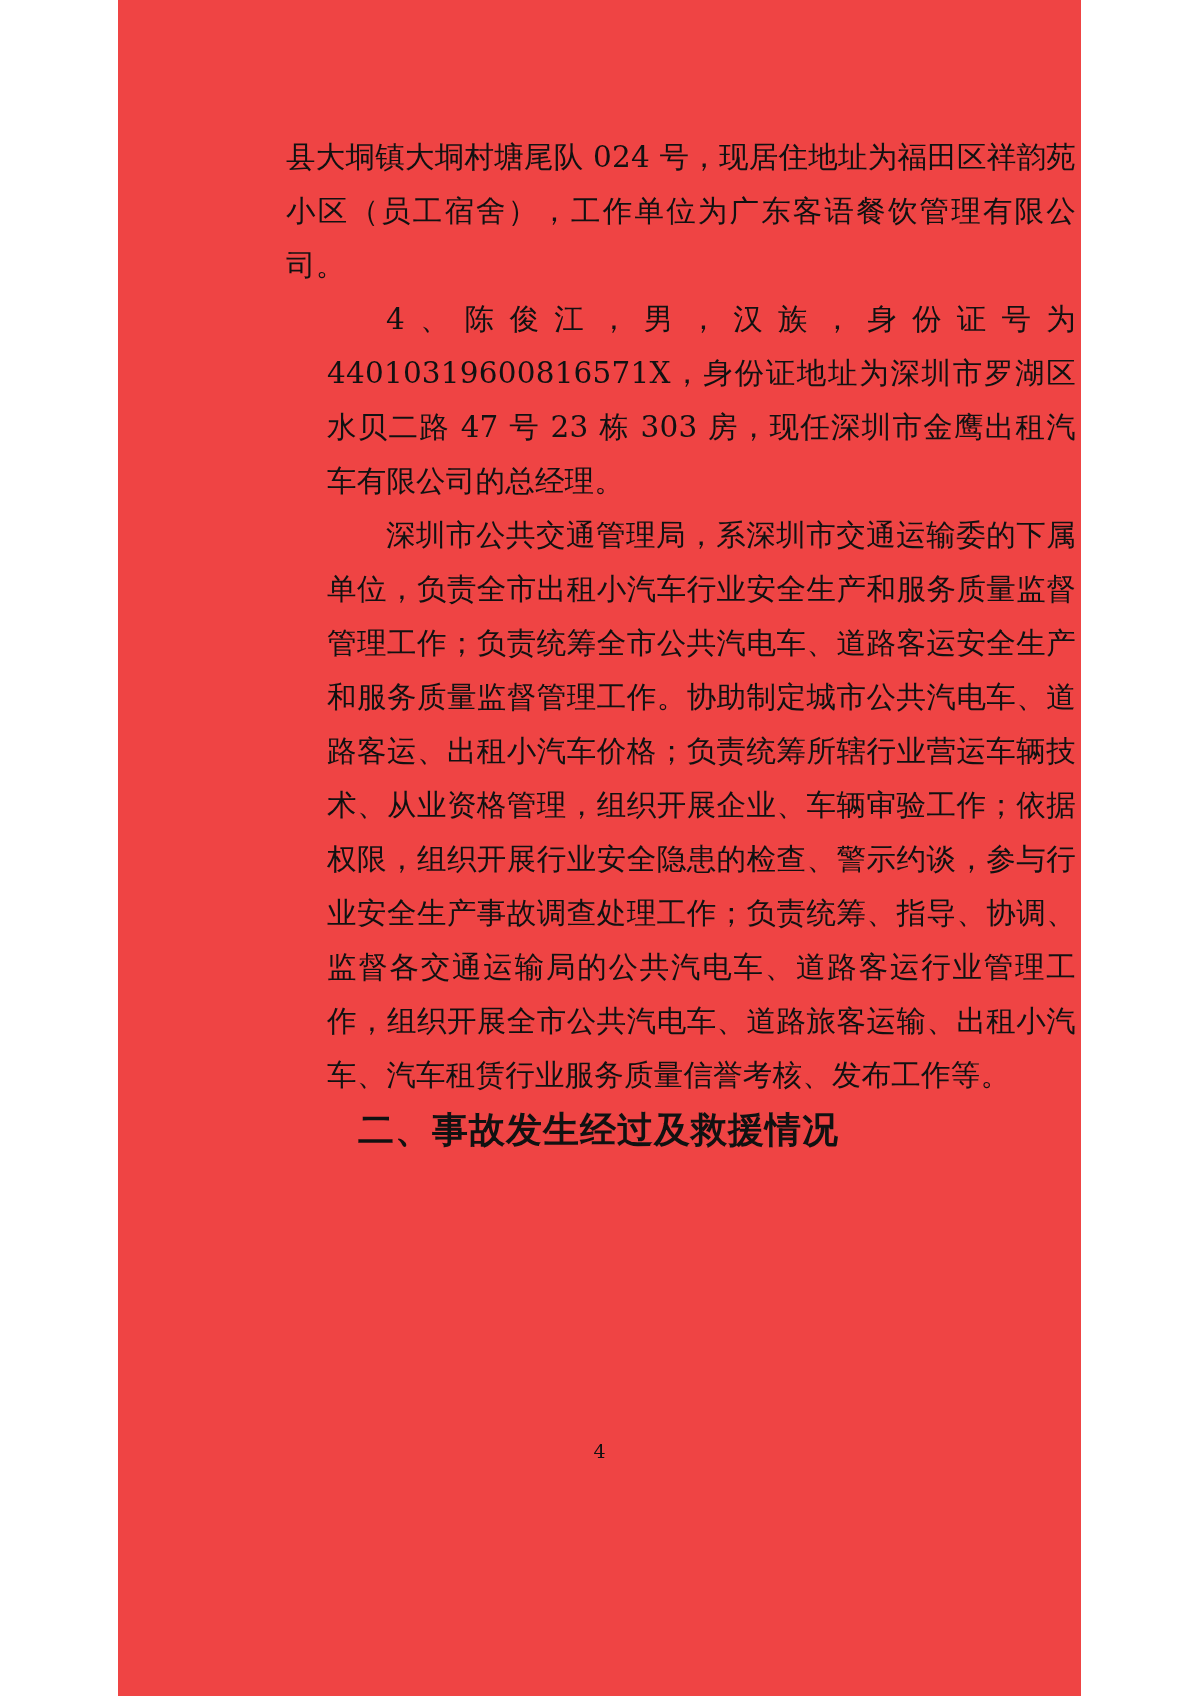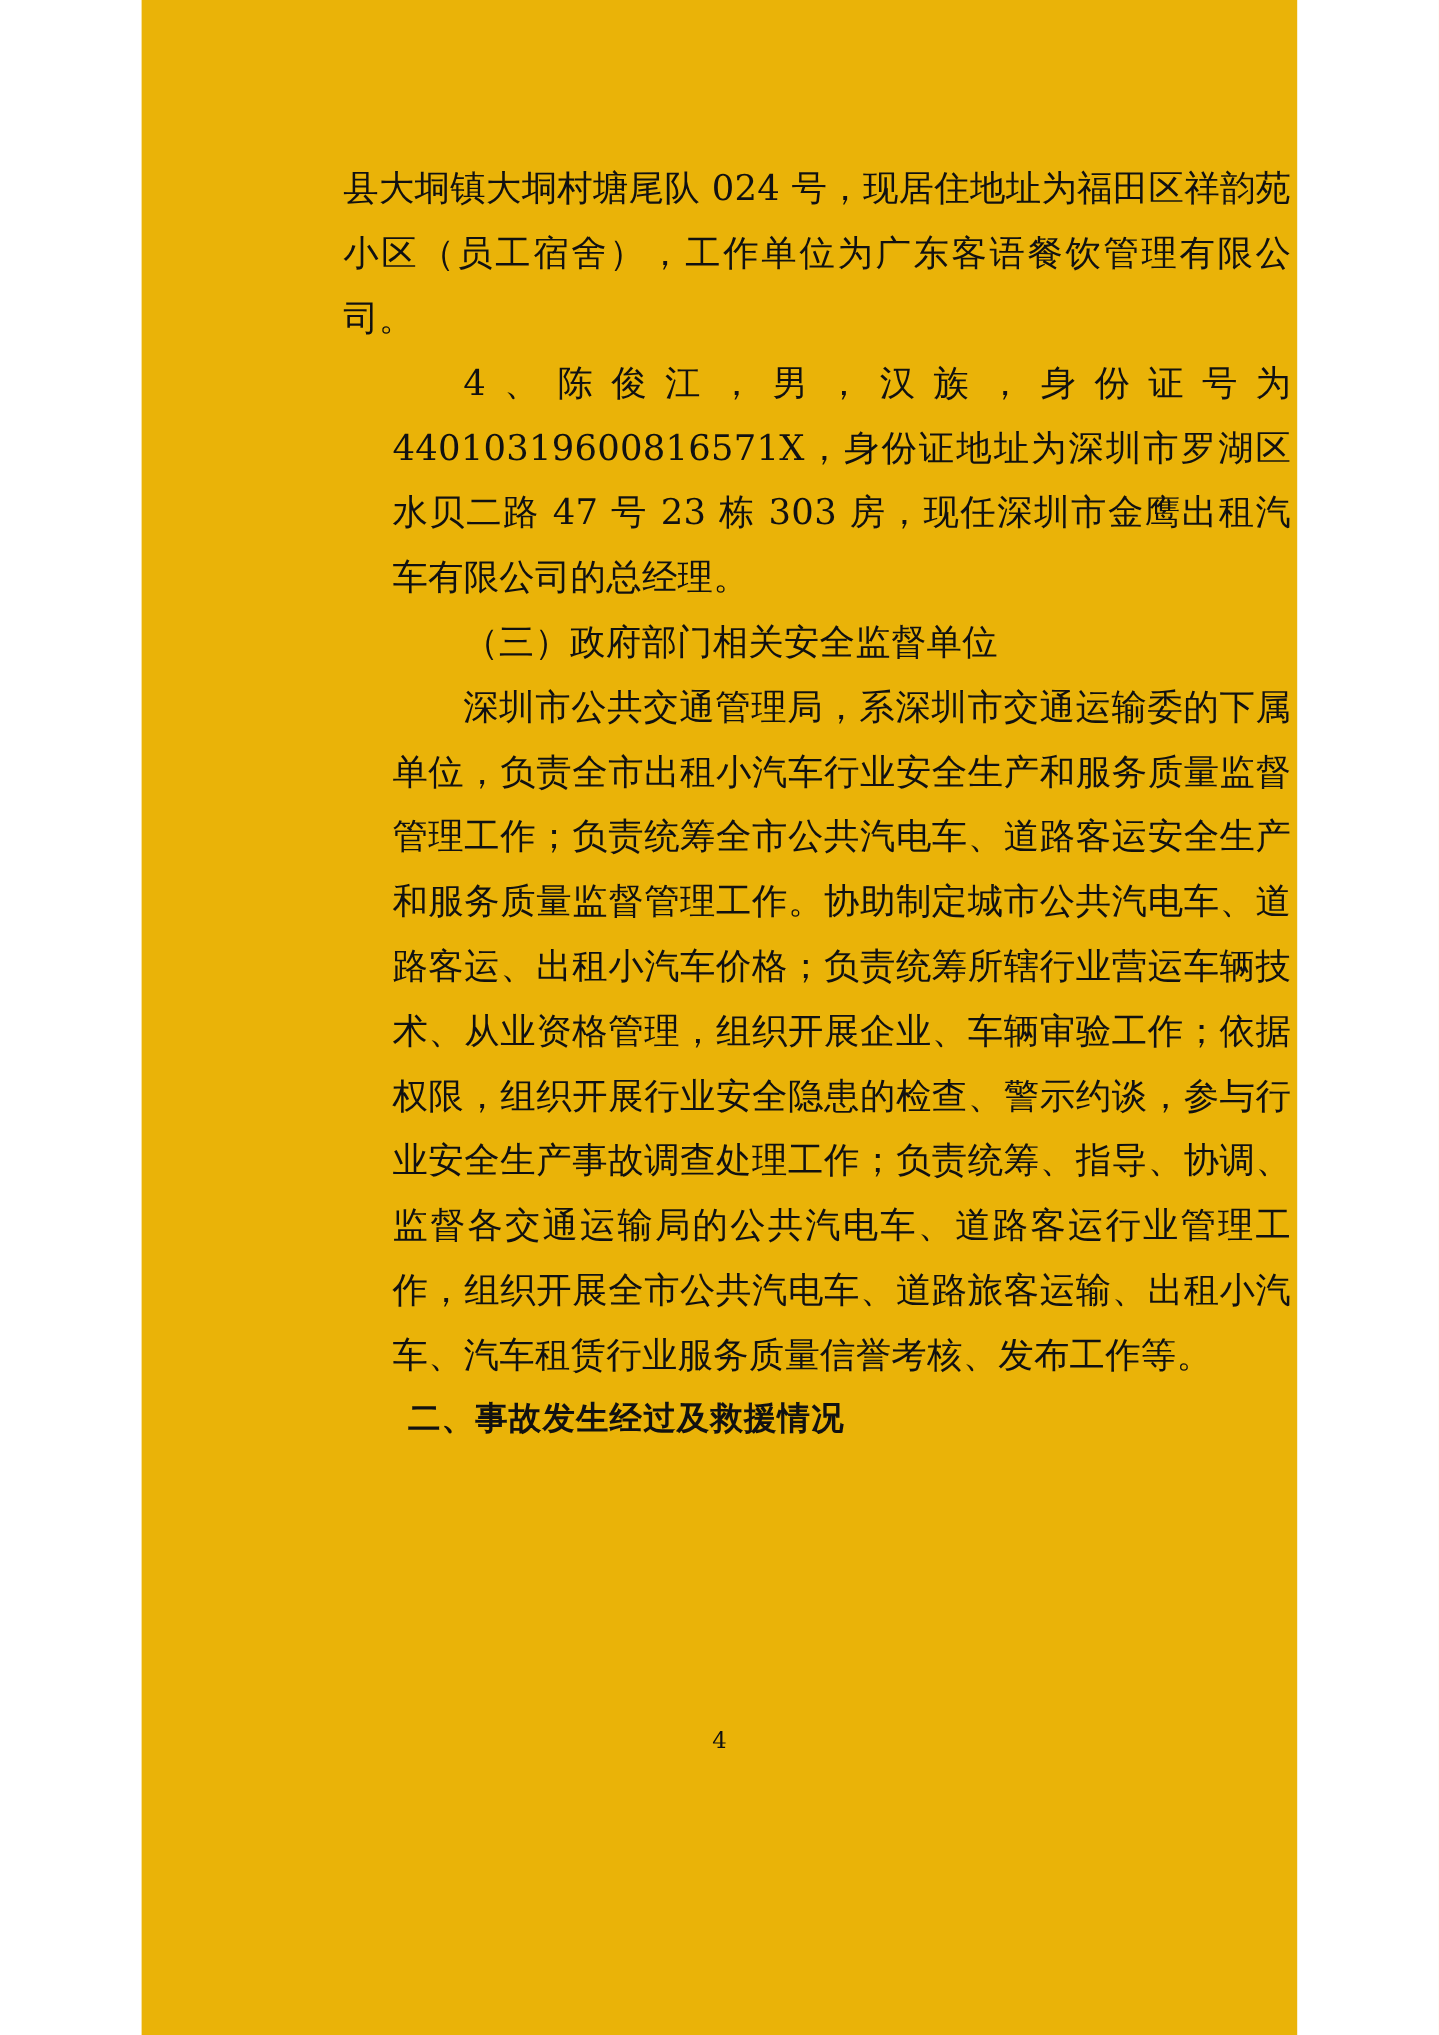--- a/index.html
+++ b/index.html
@@ -4,21 +4,21 @@
 <style>
   html, body {
     margin: 0;
     padding: 0;
     background: #ffffff;
   }
   .page {
     position: relative;
     width: 963px;
     height: 1696px;
-    background: #eab308;
+    background: #ef4444;
     margin: 0 auto;
     overflow: hidden;
     font-family: "DejaVu Serif", "Liberation Serif", serif;
     color: #111111;
   }
   .content {
     position: absolute;
     left: 168px;
     top: 130px;
     width: 790px;
@@ -31,21 +31,21 @@
     text-justify: inter-ideograph;
     letter-spacing: 0.2px;
     color: #111111;
   }
   p.indent {
     text-indent: 2em;
     margin-left: 41px;
   }
   p.heading {
     margin: 0;
-    font-size: 27px;
+    font-size: 36px;
     line-height: 54px;
     text-indent: 2em;
     font-weight: bold;
     letter-spacing: 1px;
   }
   .page-number {
     position: absolute;
     left: 0;
     right: 0;
     top: 1440px;
@@ -59,21 +59,20 @@
 <body>
 
 <div class="page">
 
   <div class="content">
 
     <p class="para">县大垌镇大垌村塘尾队 024 号，现居住地址为福田区祥韵苑小区（员工宿舍），工作单位为广东客语餐饮管理有限公司。</p>
 
     <p class="para indent">4、陈俊江，男，汉族，身份证号为 44010319600816571X，身份证地址为深圳市罗湖区水贝二路 47 号 23 栋 303 房，现任深圳市金鹰出租汽车有限公司的总经理。</p>
 
-    <p class="para indent">（三）政府部门相关安全监督单位</p>
 
     <p class="para indent">深圳市公共交通管理局，系深圳市交通运输委的下属单位，负责全市出租小汽车行业安全生产和服务质量监督管理工作；负责统筹全市公共汽电车、道路客运安全生产和服务质量监督管理工作。协助制定城市公共汽电车、道路客运、出租小汽车价格；负责统筹所辖行业营运车辆技术、从业资格管理，组织开展企业、车辆审验工作；依据权限，组织开展行业安全隐患的检查、警示约谈，参与行业安全生产事故调查处理工作；负责统筹、指导、协调、监督各交通运输局的公共汽电车、道路客运行业管理工作，组织开展全市公共汽电车、道路旅客运输、出租小汽车、汽车租赁行业服务质量信誉考核、发布工作等。</p>
 
 
     <p class="heading">二、事故发生经过及救援情况</p>
 
   </div>
 
   <div class="page-number">4</div>
 

